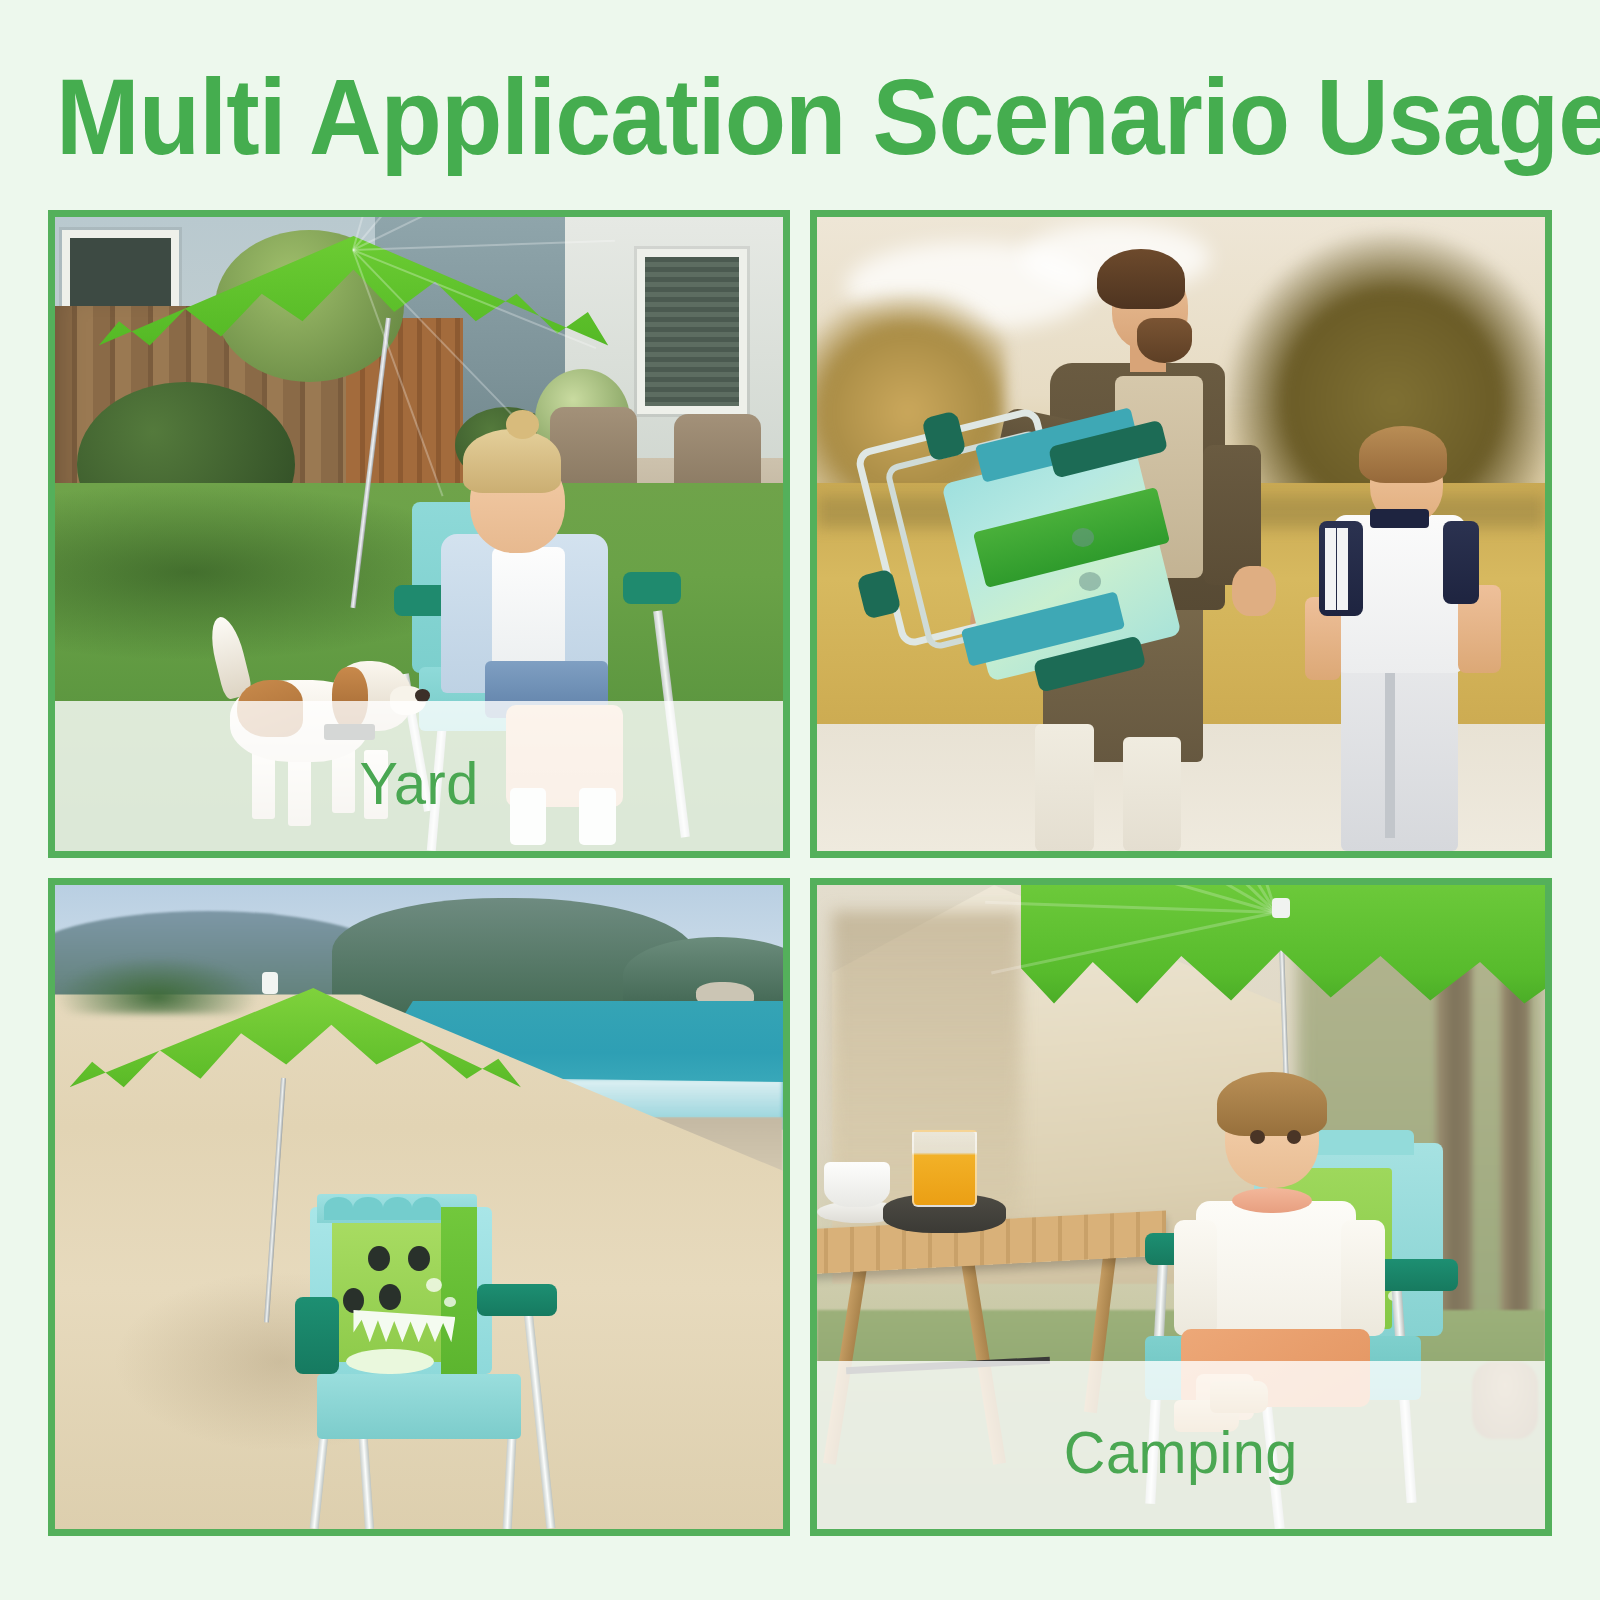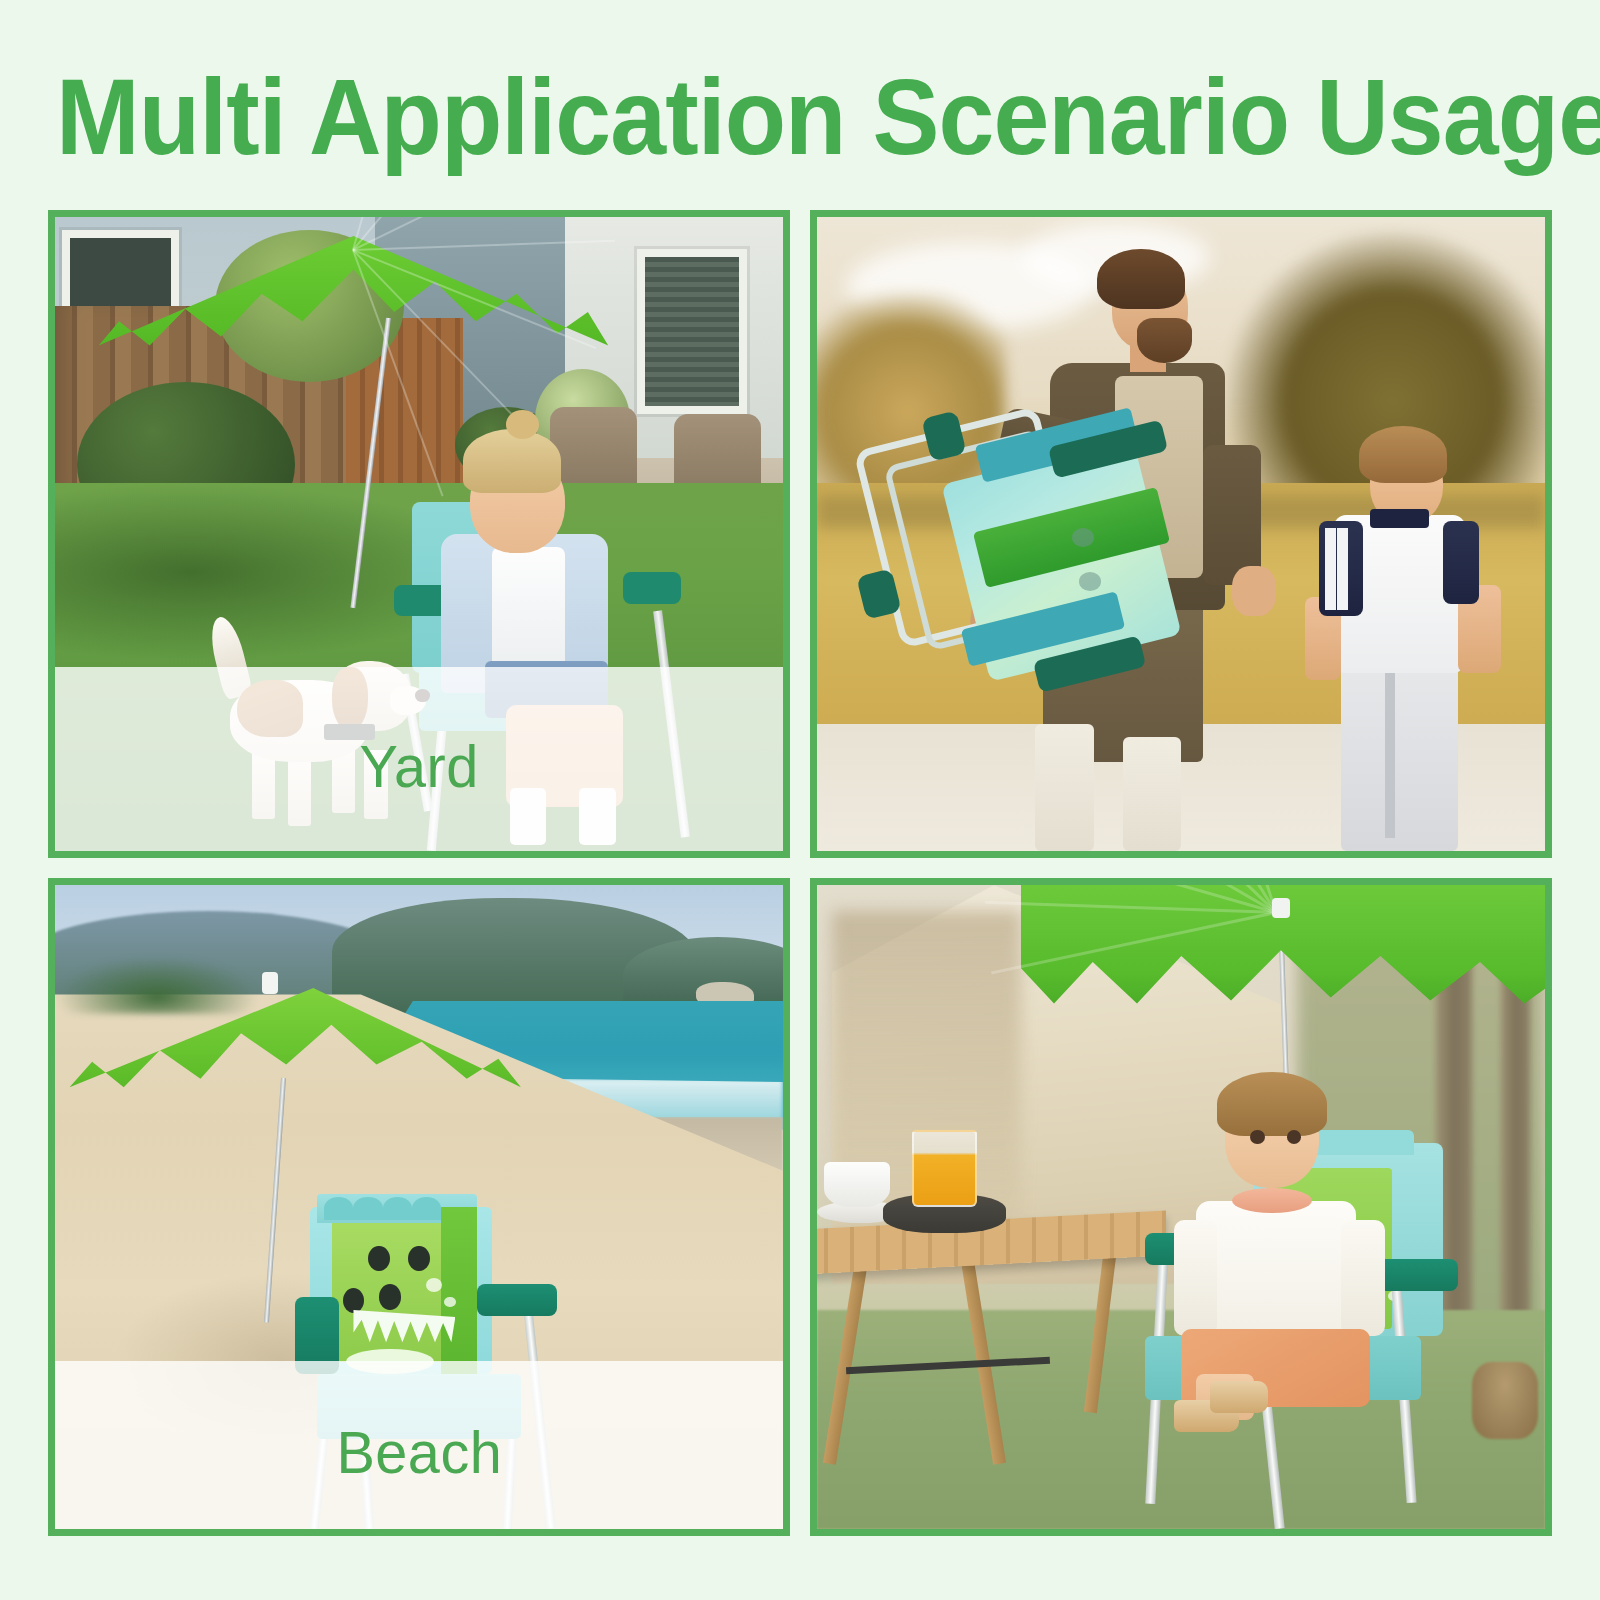--- a/index.html
+++ b/index.html
@@ -38,21 +38,21 @@
   .tile {
     position:relative;
     border:7px solid #54b05b;
     overflow:hidden;
     background:#dfe7da;
   }
   .scene { position:absolute; inset:0; overflow:hidden; }
 
   .caption-band {
     position:absolute; left:0; right:0; bottom:0;
-    height:184px;
+    height:150px;
     background:rgba(255,255,255,0.80);
     display:flex; align-items:center; justify-content:center;
     z-index:40;
   }
   .caption-band.tall { height:168px; }
   .caption-text {
     font-size:60px;
     color:#4aa752;
     font-weight:normal;
     letter-spacing:0.5px;
@@ -848,23 +848,20 @@
       <div class="ch3-eye ch3-e3"></div>
       <div class="ch3-eye ch3-e4"></div>
       <div class="ch3-mouth"></div>
       <div class="ch3-belly"></div>
       <div class="ch3-bub ch3-bb1"></div>
       <div class="ch3-bub ch3-bb2"></div>
       <div class="ch3-seat"></div>
       <div class="ch3-armL"></div>
       <div class="ch3-armR"></div>
     </div>
-    <div class="caption-band tall">
-      <span class="caption-text">Beach</span>
-    </div>
   </div>
 
   <div class="tile">
     <div class="scene">
       <div class="t4-bg"></div>
       <div class="t4-forest"></div>
       <div class="t4-trunk t4-tr1"></div>
       <div class="t4-trunk t4-tr2"></div>
       <div class="t4-tent"></div>
       <div class="t4-tentshade"></div>
@@ -911,15 +908,18 @@
       <div class="td-shoe td-sh1"></div>
       <div class="td-shoe td-sh2"></div>
     <div class="umb4-rib" style="left: 63%; top: 4%; width: 40%; transform: rotate(168deg);"></div>
         <div class="umb4-rib" style="left: 63%; top: 4%; width: 40%; transform: rotate(182deg);"></div>
         <div class="umb4-rib" style="left: 63%; top: 4%; width: 40%; transform: rotate(196deg);"></div>
         <div class="umb4-rib" style="left: 63%; top: 4%; width: 40%; transform: rotate(210deg);"></div>
         <div class="umb4-rib" style="left: 63%; top: 4%; width: 40%; transform: rotate(224deg);"></div>
         <div class="umb4-rib" style="left: 63%; top: 4%; width: 40%; transform: rotate(238deg);"></div>
         <div class="umb4-rib" style="left: 63%; top: 4%; width: 40%; transform: rotate(252deg);"></div>
       </div>
+    <div class="caption-band tall">
+      <span class="caption-text">Camping</span>
+    </div>
   </div>
 
 </div>
 
 </body></html>

